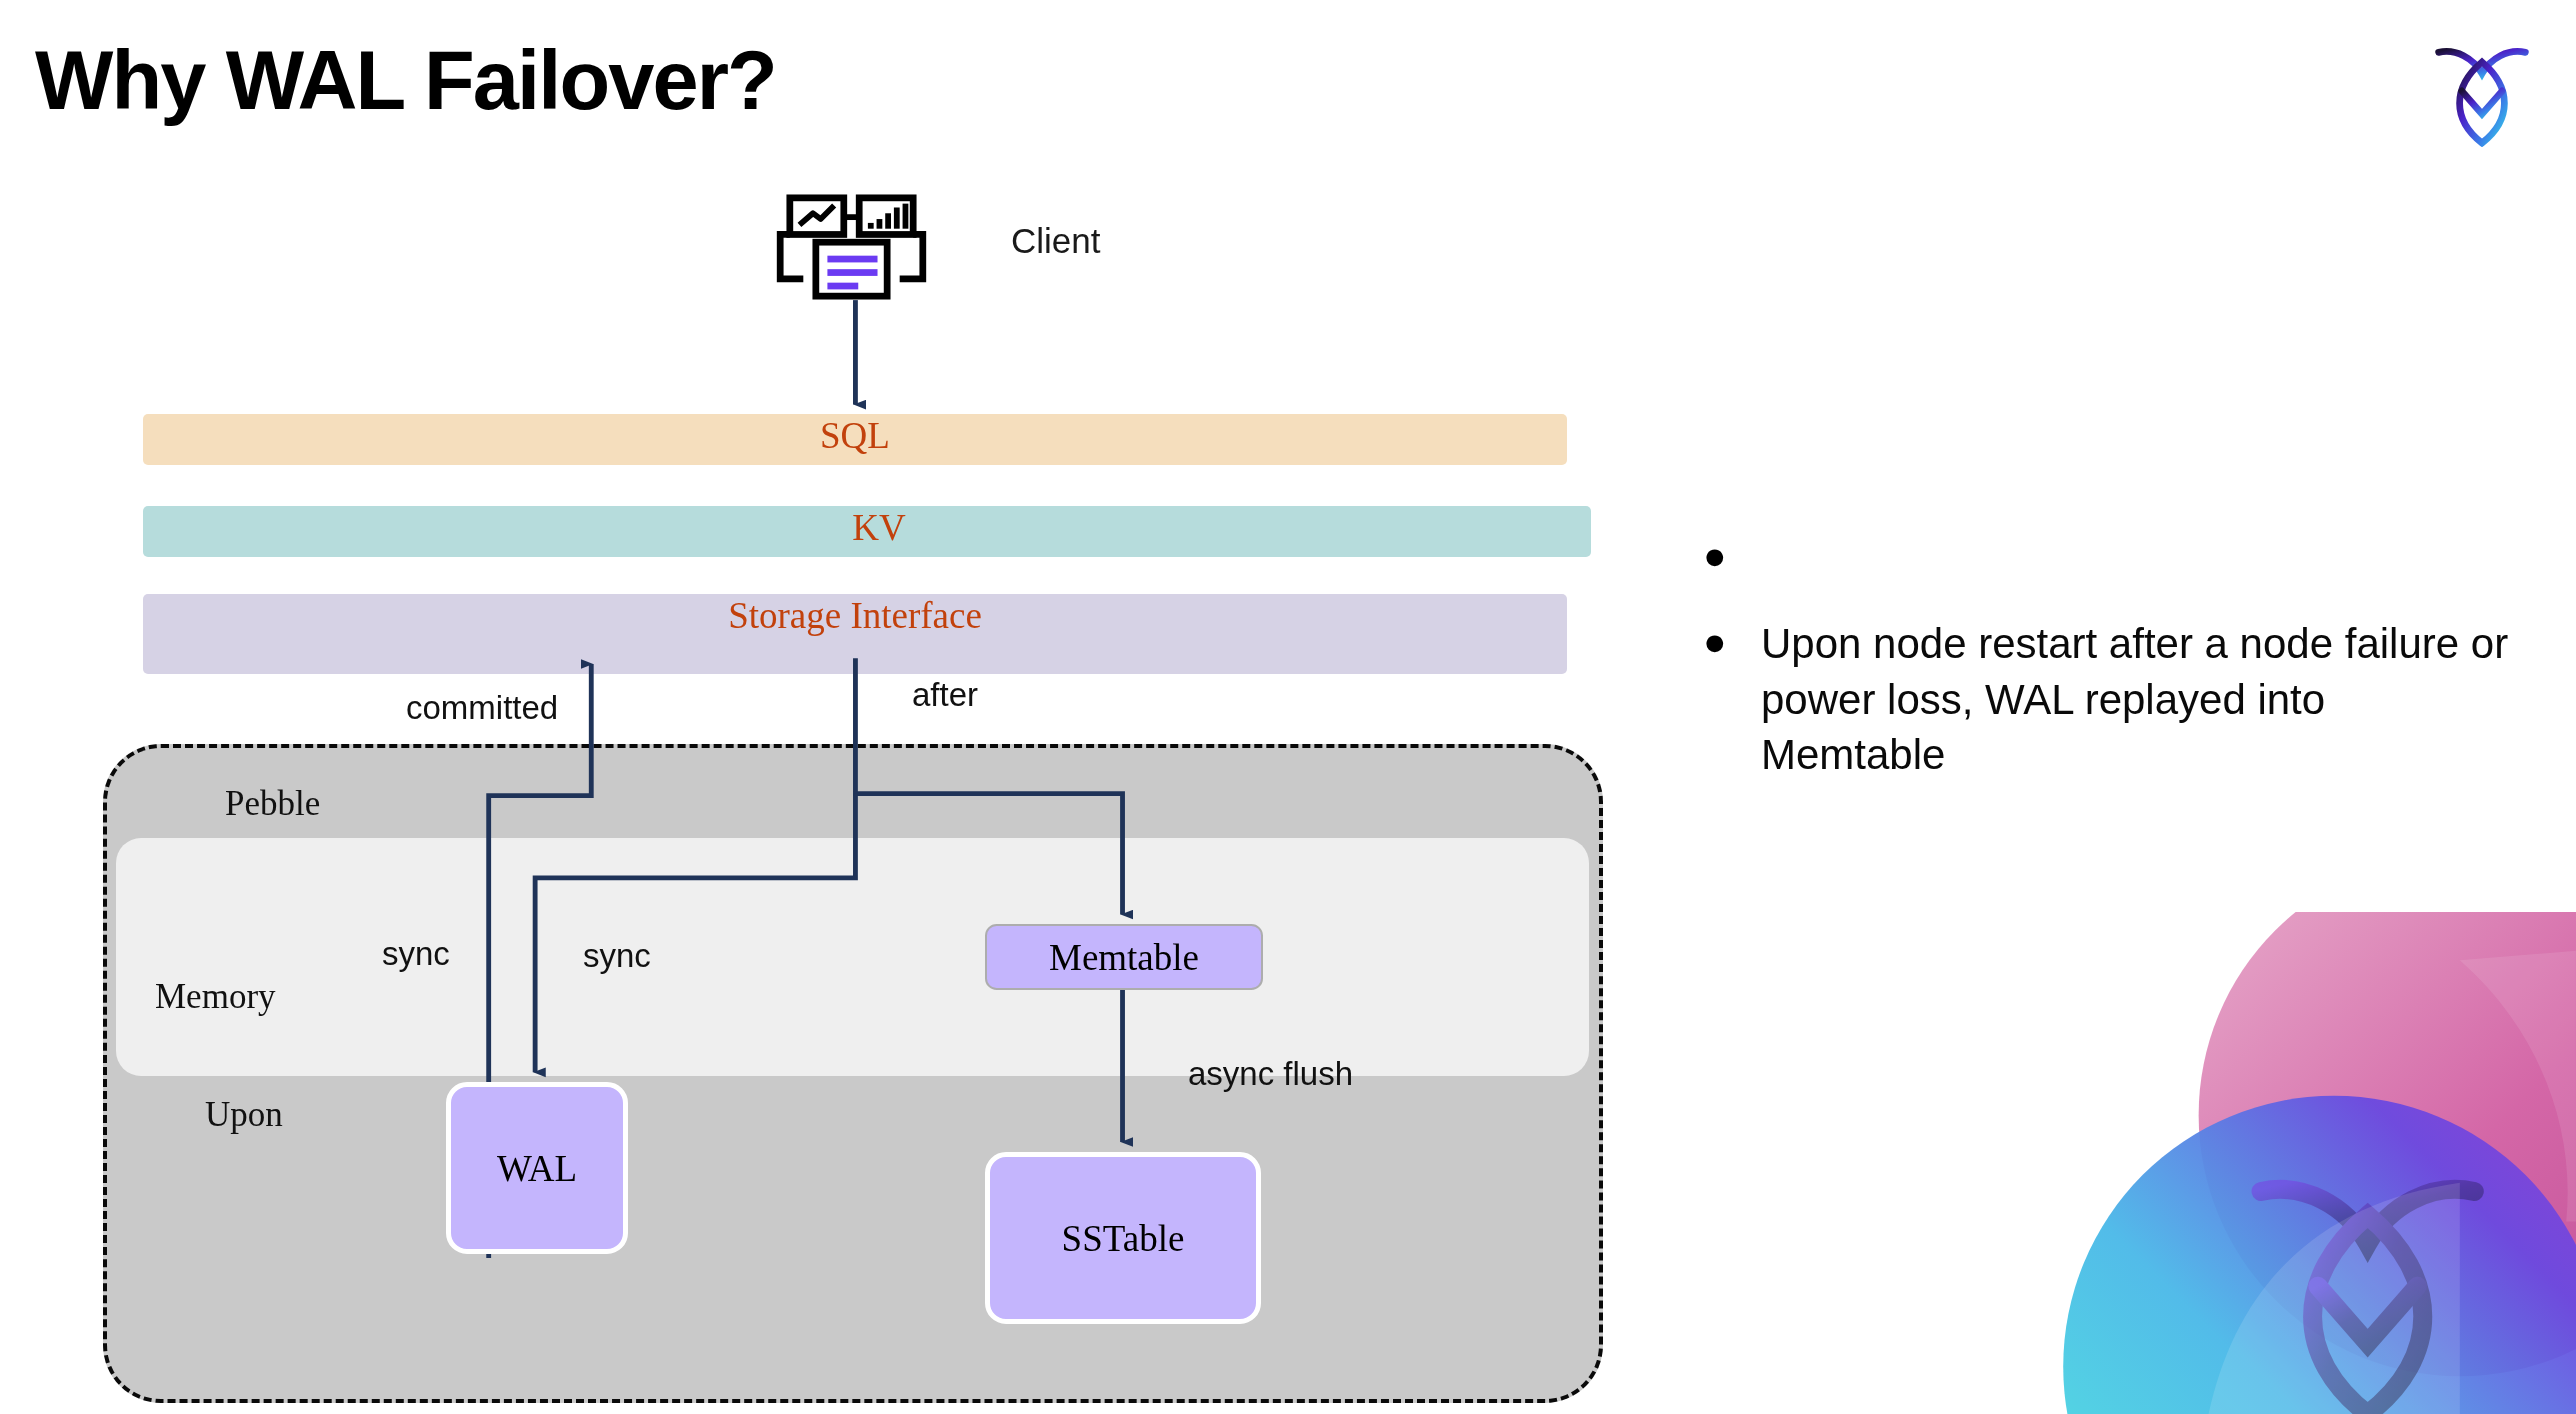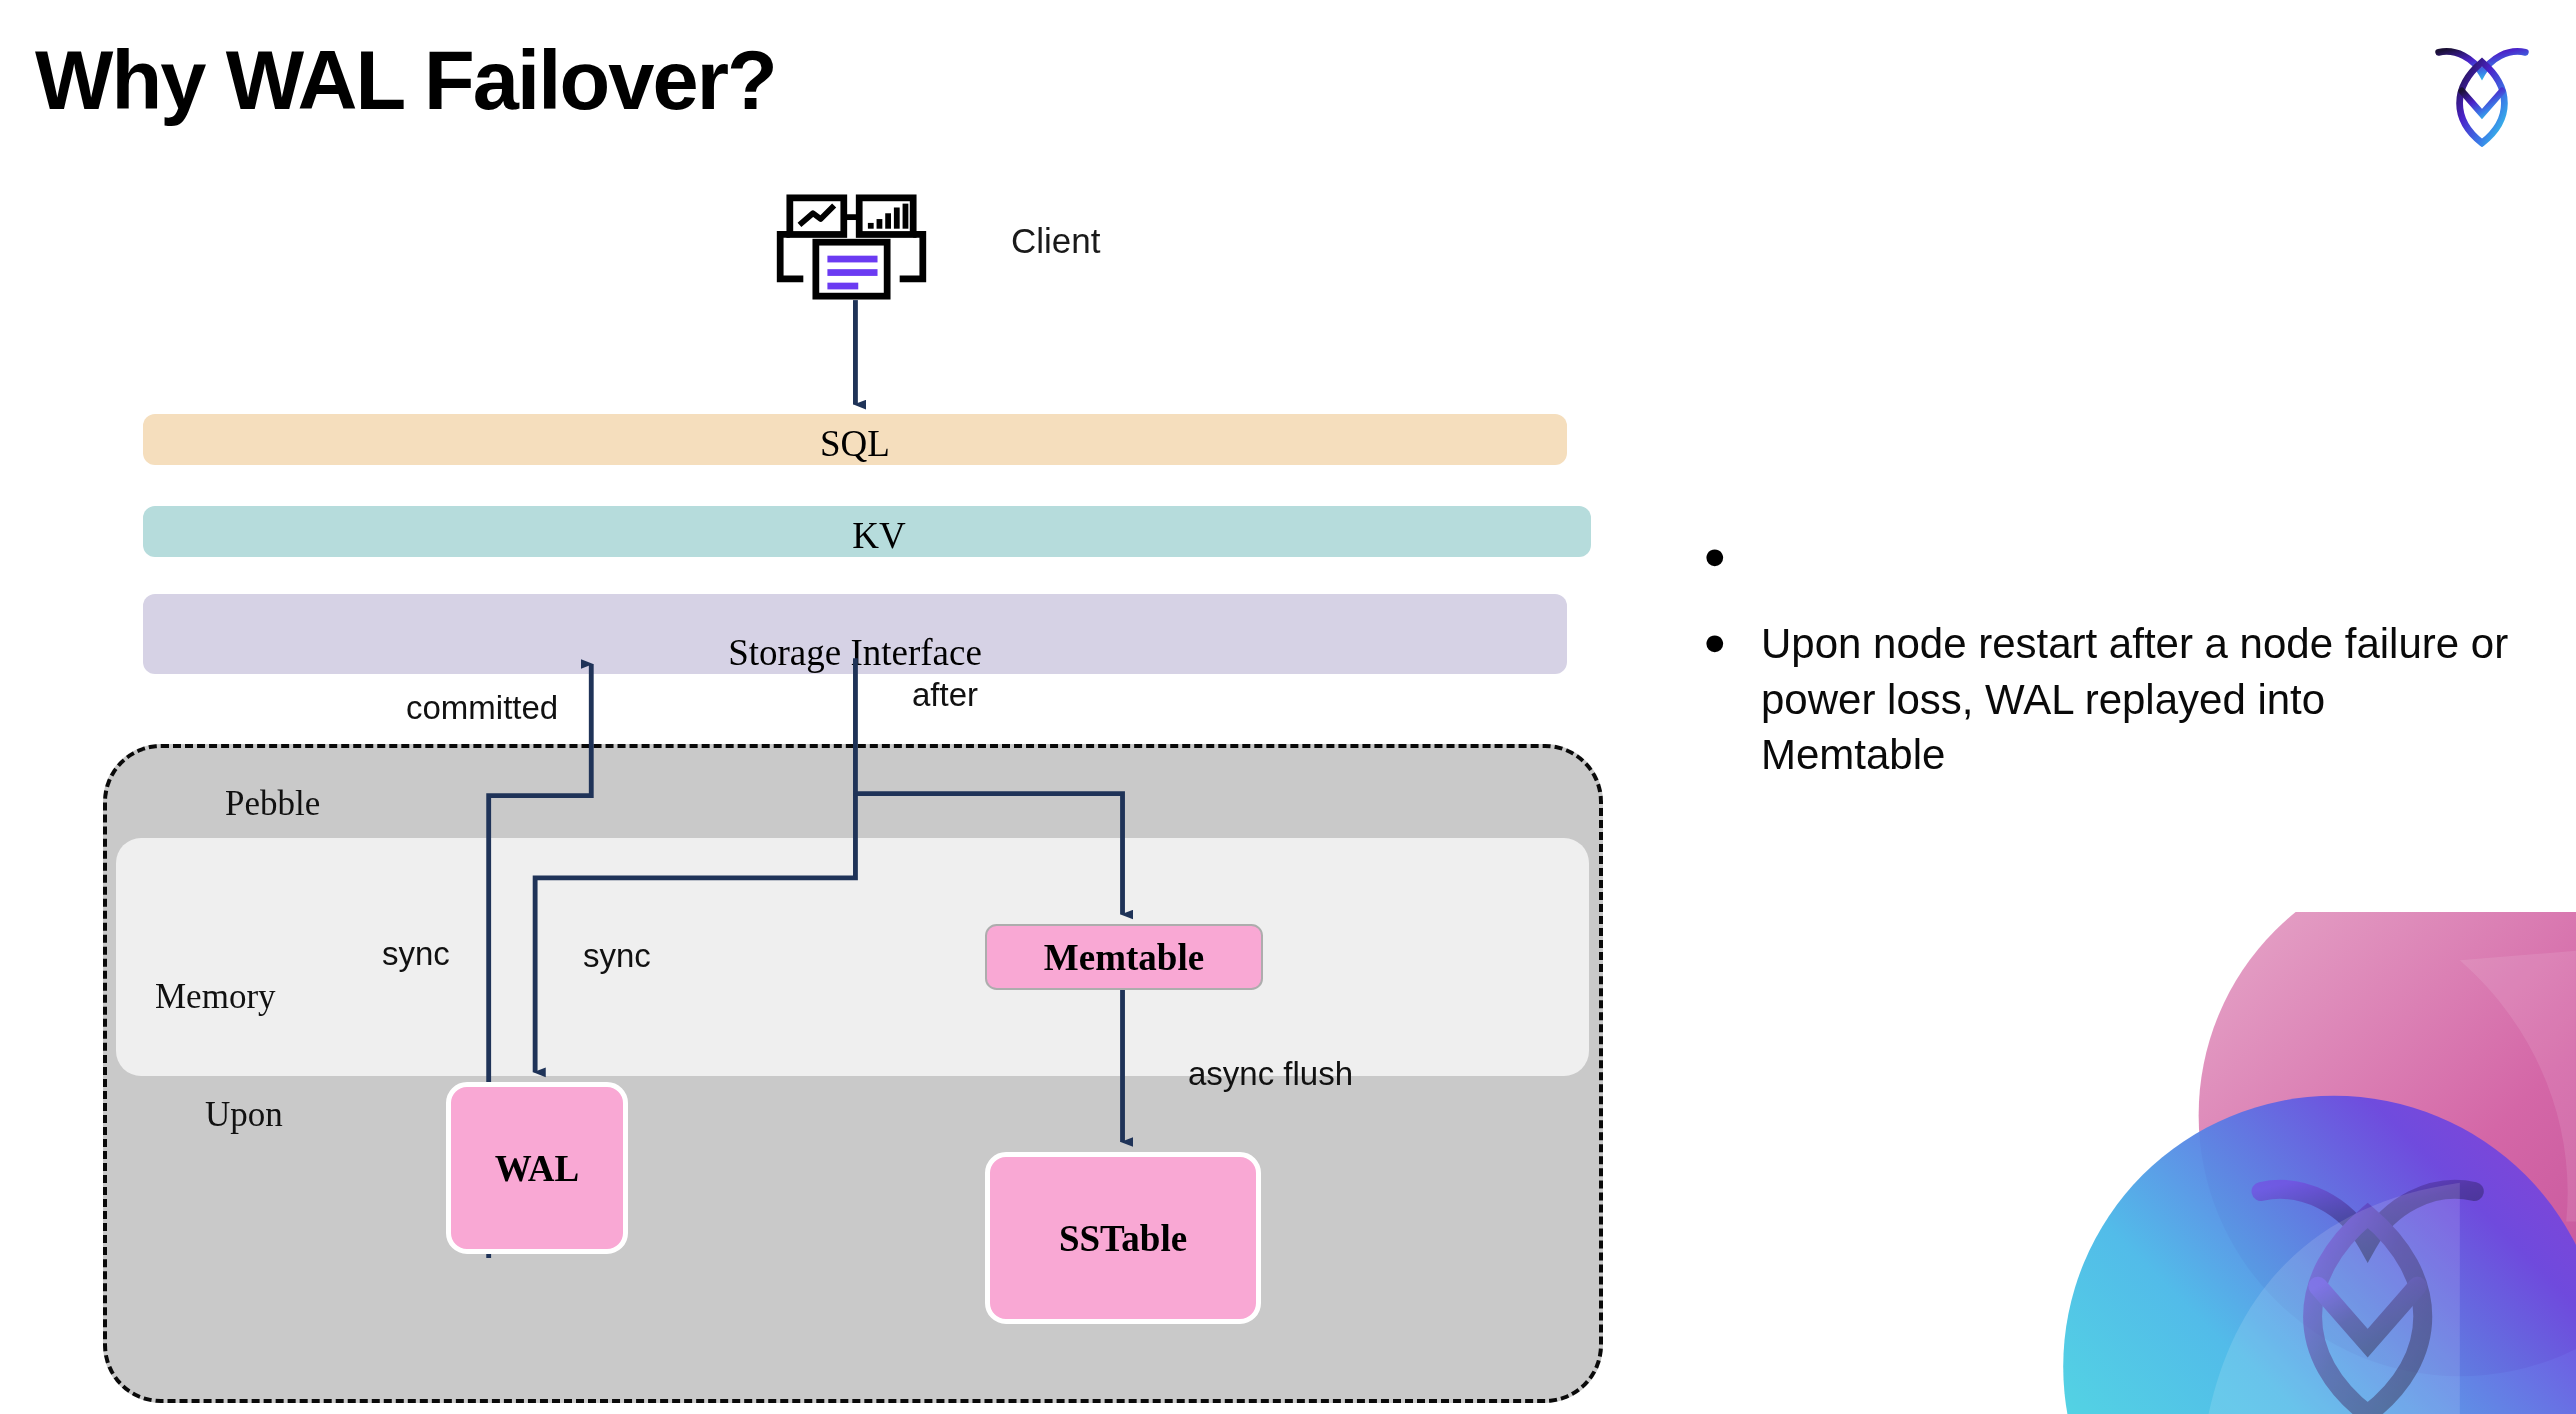--- a/index.html
+++ b/index.html
@@ -43,27 +43,27 @@
     left: 1011px;
     top: 221px;
     font-size: 35px;
     color: #1a1a1a;
     font-family: "Liberation Sans", sans-serif;
   }
 
   
   .layer-bar {
     position: absolute;
-    border-radius: 12px;
+    border-radius: 5px;
     display: flex;
-    align-items: flex-end;
+    align-items: flex-start;
     justify-content: center;
     font-family: "Liberation Serif", serif;
     font-size: 37px;
-    color: #000000;
+    color: #c2410c;
     left: 143px;
     width: 1424px;
   }
   #bar-sql   { top: 414px; height: 51px; background: #F5DEBD; }
   #bar-kv    { top: 506px; height: 51px; background: #B6DCDC; padding-left: 24px; }
   #bar-store { top: 594px; height: 80px; background: #D6D2E5; }
 
   
   #pebble-container {
     position: absolute;
@@ -95,24 +95,24 @@
   #label-memory { left: 155px; top: 977px; }
   #label-disk   { left: 205px; top: 1095px; }
 
   
   .node-box {
     position: absolute;
     display: flex;
     align-items: center;
     justify-content: center;
     font-family: "Liberation Serif", serif;
-    font-weight: bold;
+    font-weight: normal;
     font-size: 37px;
     color: #000000;
-    background: #f9a8d4;
+    background: #c4b5fd;
     box-sizing: border-box;
   }
   #node-memtable {
     left: 985px; top: 924px; width: 278px; height: 66px;
     border: 2.9px solid #ADADAD;
     border-radius: 11.6px;
   }
   #node-wal {
     left: 446px; top: 1082px; width: 182px; height: 172px;
     border: 5.8px solid #ffffff;

